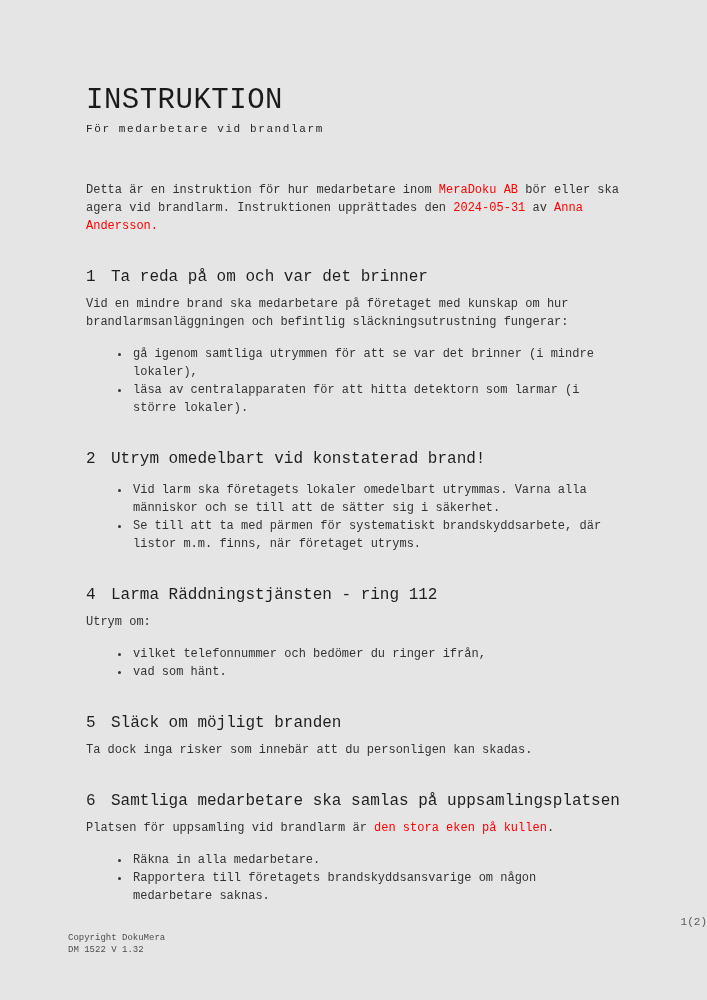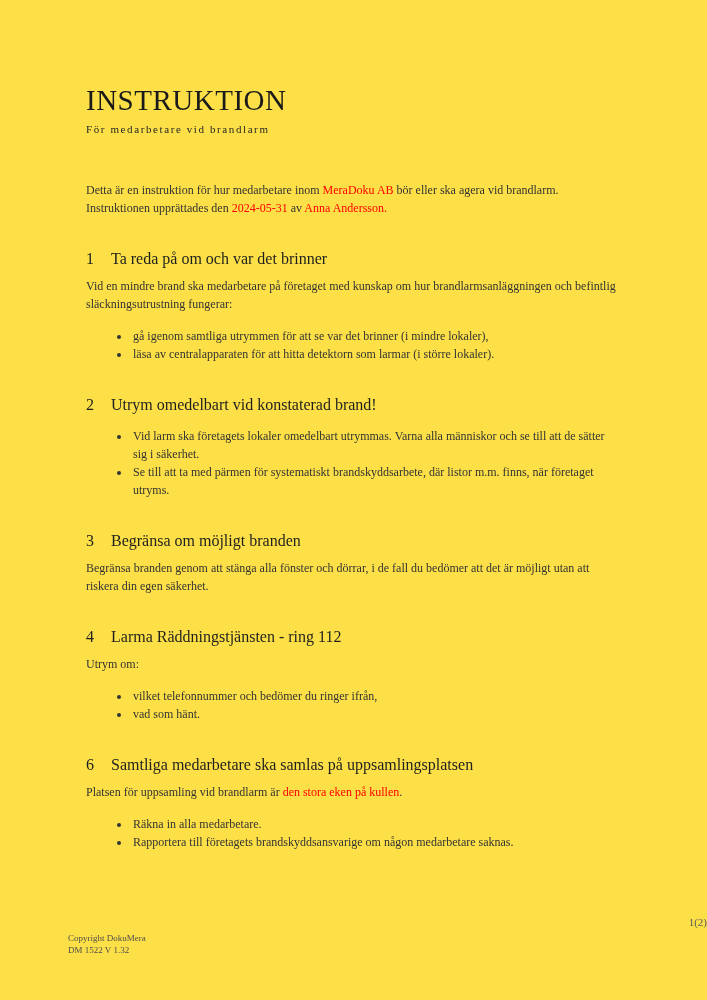--- a/index.html
+++ b/index.html
@@ -2,22 +2,22 @@
 <html style="--accent-red: #FF0000;"><head>
 <meta charset="utf-8">
 <style>
   :root { --accent-red: #FF0000; }
   * { box-sizing: border-box; }
   html, body { margin: 0; padding: 0; background: #ffffff; }
   .page {
     position: relative;
     width: 707px;
     height: 1000px;
-    background: #fde047;
-    font-family: Liberation Serif, serif;
+    background: #e5e5e5;
+    font-family: Liberation Mono, monospace;
     color: #333333;
     overflow: hidden;
   }
   .content { padding: 86px 87px 0 86px; }
 
   .doc-title {
     font-size: 29px;
     font-weight: 400;
     letter-spacing: 0.5px;
     color: #1a1a1a;
@@ -98,30 +98,30 @@
           </ul>
         </section>
         <section>
           <h2><span class="sec-num">2</span><span>Utrym omedelbart vid konstaterad brand!</span></h2>
           <ul>
             <li>Vid larm ska företagets lokaler omedelbart utrymmas. Varna alla människor och se till att de sätter sig i säkerhet.</li>
             <li>Se till att ta med pärmen för systematiskt brandskyddsarbete, där listor m.m. finns, när företaget utryms.</li>
           </ul>
         </section>
         <section>
-          <h2><span class="sec-num">3</span><span>Begränsa om möjligt branden</span></h2>
-          <p><span>Begränsa branden genom att stänga alla fönster och dörrar, i de fall du bedömer att det är möjligt utan att riskera din egen säkerhet.</span></p>
-        </section>
-        <section>
           <h2><span class="sec-num">4</span><span>Larma Räddningstjänsten - ring 112</span></h2>
           <p><span>Utrym om:</span></p>
           <ul>
             <li>vilket telefonnummer och bedömer du ringer ifrån,</li>
             <li>vad som hänt.</li>
           </ul>
+        </section>
+        <section>
+          <h2><span class="sec-num">5</span><span>Släck om möjligt branden</span></h2>
+          <p><span>Ta dock inga risker som innebär att du personligen kan skadas.</span></p>
         </section>
         <section>
           <h2><span class="sec-num">6</span><span>Samtliga medarbetare ska samlas på uppsamlingsplatsen</span></h2>
           <p><span>Platsen för uppsamling vid brandlarm är </span><span class="red">den stora eken på kullen</span><span>.</span></p>
           <ul>
             <li>Räkna in alla medarbetare.</li>
             <li>Rapportera till företagets brandskyddsansvarige om någon medarbetare saknas.</li>
           </ul>
         </section>
       </main>

